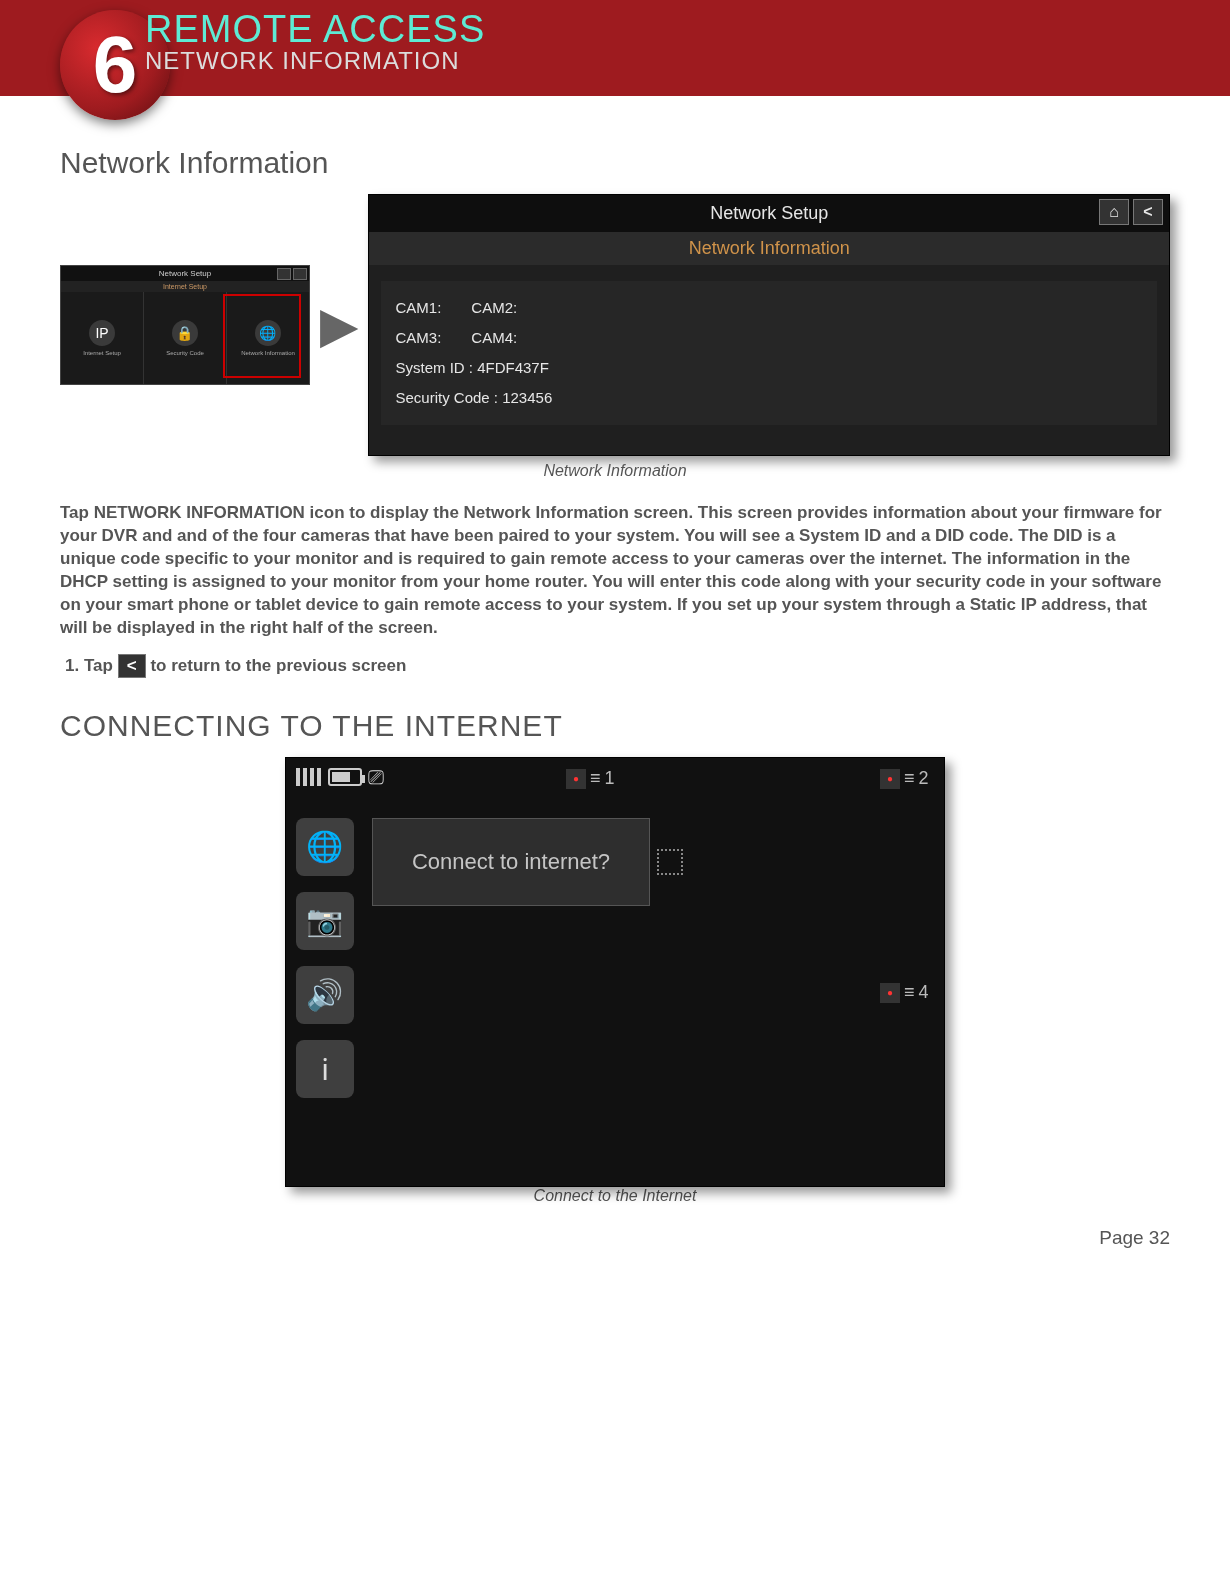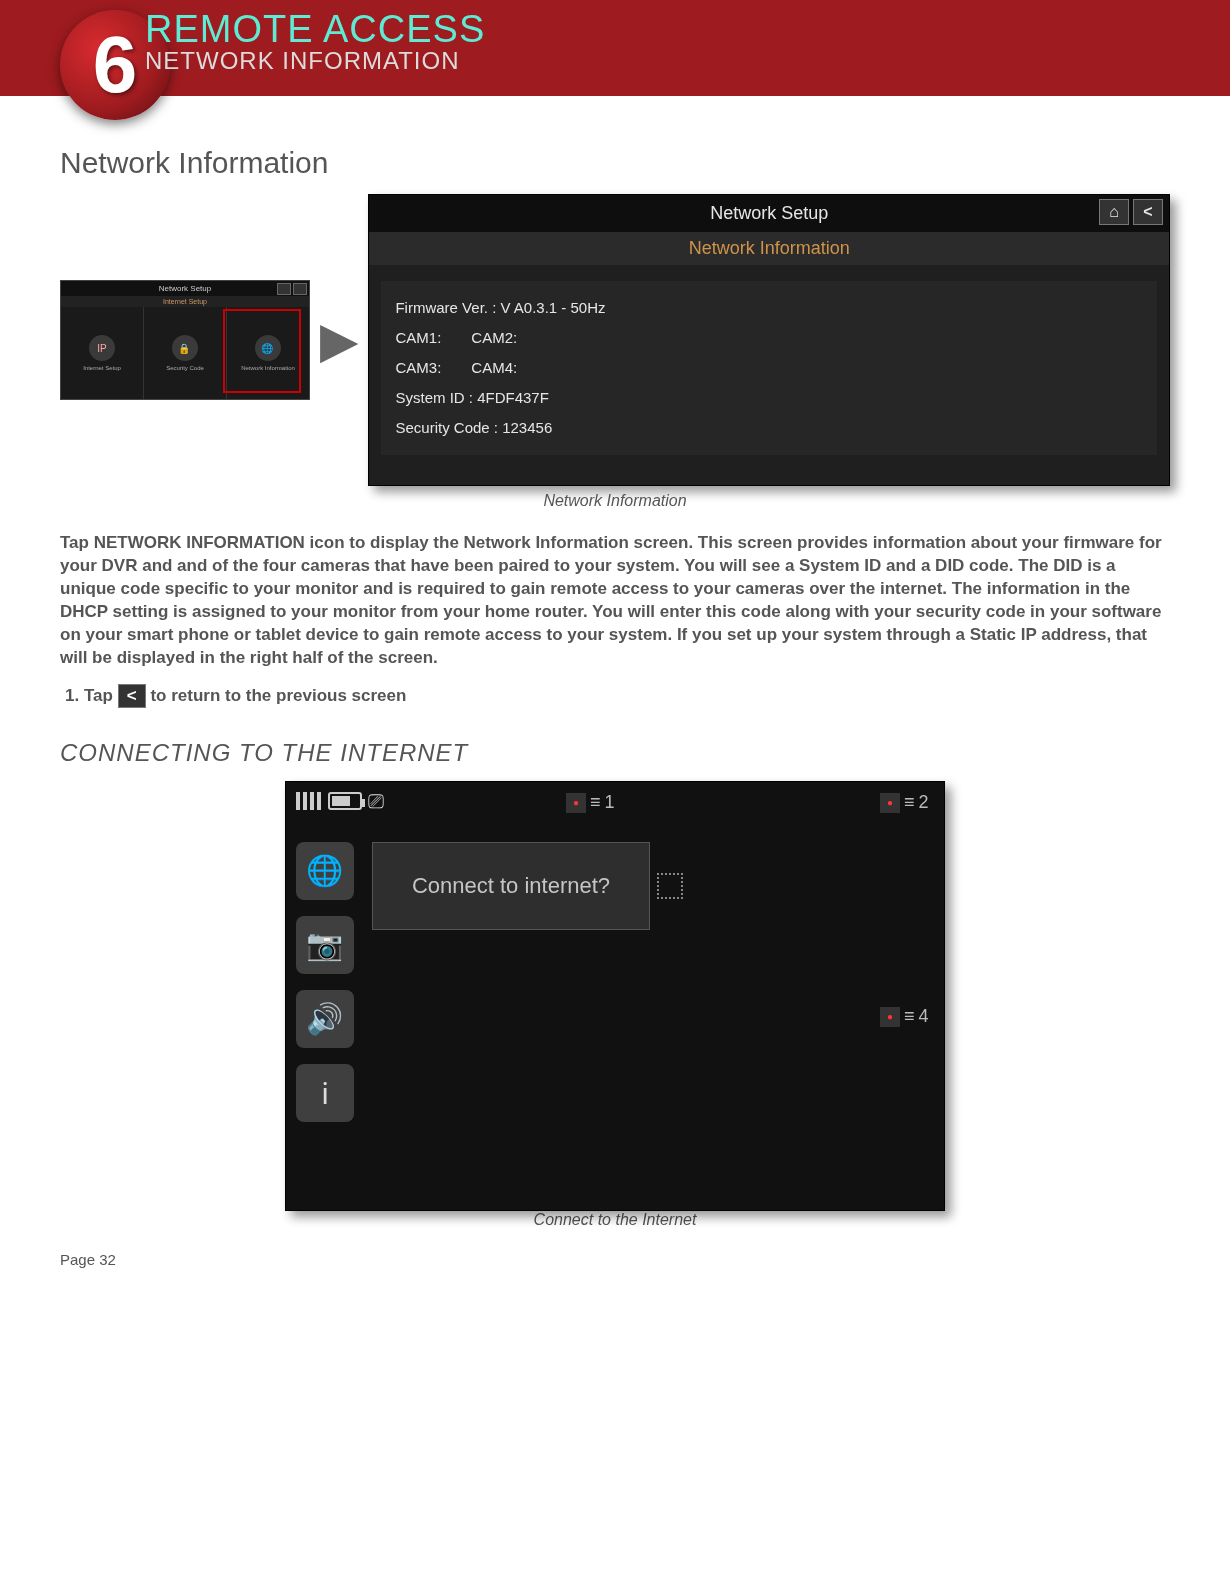--- a/index.html
+++ b/index.html
@@ -12,58 +12,58 @@
   .header-titles .t2 { color: #dcdcdc; font-size: 24px; font-weight: 500; letter-spacing: 1px; margin-top: -4px; }
   .content { padding: 50px 60px 20px 60px; }
   .section-title { font-size: 30px; color: #555; margin-bottom: 14px; }
   .figrow { display: flex; align-items: center; gap: 10px; margin-bottom: 6px; }
   .thumb { width: 250px; height: 120px; background: #1a1a1a; border: 1px solid #444; position: relative; display: flex; flex-direction: column; }
   .thumb-top { background: #111; color: #ccc; font-size: 8px; text-align: center; padding: 3px 0; }
   .thumb-top2 { background: #222; color: #c96; font-size: 7px; text-align: center; padding: 2px 0; }
   .thumb-icons { flex: 1; display: flex; }
   .thumb-cell { flex:1; display:flex; flex-direction:column; align-items:center; justify-content:center; gap:4px; border-right:1px solid #333;}
   .thumb-cell:last-child{border-right:none;}
-  .thumb-cell .mini-ic{width:26px;height:26px;border-radius:50%;background:#3a3a3a;display:flex;align-items:center;justify-content:center;font-size:10px;color:#fca5a5;}
+  .thumb-cell .mini-ic{width:26px;height:26px;border-radius:50%;background:#3a3a3a;display:flex;align-items:center;justify-content:center;font-size:14px;color:#ffffff;}
   .thumb-cell .mini-lbl{font-size:6px;color:#aaa;}
   .thumb-corner{position:absolute;top:2px;right:2px;display:flex;gap:2px;}
   .thumb-corner span{width:14px;height:12px;background:#333;border:1px solid #666;}
   .red-box { position:absolute; right:8px; top:28px; width:78px; height:84px; border:2px solid #c00; }
   .arrow-right { font-size: 50px; color: #666; }
   .main-screen { flex:1; background:#1f1f1f; border:1px solid #000; box-shadow: 6px 6px 10px rgba(0,0,0,0.4); color:#e6e6e6; font-size:15px; }
   .ms-title { background:#0e0e0e; text-align:center; padding:8px 0; font-size:18px; position:relative; }
   .ms-title .corner-btns{position:absolute;right:6px;top:4px;display:flex;gap:4px;}
   .ms-title .corner-btns span{width:30px;height:26px;background:#333;border:1px solid #777;display:flex;align-items:center;justify-content:center;font-size:16px;font-weight:bold;}
   .ms-sub { background:#2b2b2b; text-align:center; padding:6px 0; color:#d0934a; font-size:18px; }
   .ms-body { display:flex; padding:16px 12px 30px 12px; gap:8px; }
   .ms-col { flex:1; background:#262626; padding:12px 14px; line-height:2.0; font-size:15px; }
   .ms-col .row{display:flex;gap:30px;}
   .figcap { text-align:center; font-style: italic; color:#555; font-size:16px; margin-bottom:22px; }
   .bodytext { color:#555; font-weight:bold; font-size:17px; line-height:1.35; margin-bottom:12px; }
   ol.steps { color:#555; font-weight:bold; font-size:17px; padding-left:24px; margin-bottom:30px; }
   ol.steps li { line-height:1.6; }
   .inline-ic { display:inline-block; width:28px; height:24px; background:#333; border:1px solid #777; vertical-align:middle; text-align:center; color:#fff; font-weight:bold; line-height:22px; }
-  .section-title2 { font-size:24px; color:#555; letter-spacing:1px; margin-bottom:14px;font-style:italic; }
+  .section-title2 { font-size:30px; color:#555; letter-spacing:1px; margin-bottom:14px; }
   .connect-fig { width:660px; margin:0 auto; background:#111; border:1px solid #000; box-shadow: 6px 6px 10px rgba(0,0,0,0.4); position:relative; height:430px; }
   .connect-fig .status-strip{position:absolute;top:8px;left:10px;display:flex;gap:6px;align-items:center;color:#ddd;}
   .status-strip .bat{width:34px;height:18px;border:2px solid #ccc;border-radius:3px;position:relative;}
   .status-strip .bat::after{content:"";position:absolute;right:-5px;top:5px;width:4px;height:8px;background:#ccc;}
   .status-strip .bat .fill{position:absolute;left:2px;top:2px;bottom:2px;width:60%;background:#ccc;}
   .status-strip .sig{width:26px;height:18px;background:repeating-linear-gradient(90deg,#ccc 0 4px,transparent 4px 7px);}
   .status-strip .net{font-size:20px;}
   .connect-fig .cam-badge{position:absolute;width:50px;height:30px;display:flex;align-items:center;gap:4px;color:#bbb;font-size:18px;}
   .cam-badge .rec{width:20px;height:20px;background:#333;color:#f33;font-size:7px;display:flex;flex-direction:column;align-items:center;justify-content:center;line-height:1;}
   .cam-badge .rec::before{content:"●";color:#f33;font-size:10px;}
   .cb1{top:6px;left:280px;} .cb2{top:6px;right:14px;} .cb4{top:220px;right:14px;}
   .side-icons{position:absolute;left:10px;top:60px;display:flex;flex-direction:column;gap:16px;}
   .side-icons .sic{width:58px;height:58px;background:#3f3f3f;border-radius:8px;display:flex;align-items:center;justify-content:center;color:#ddd;font-size:30px;}
   .popup{position:absolute;left:86px;top:60px;width:278px;background:#2e2e2e;border:1px solid #555;}
   .popup .opt{padding:30px 10px;text-align:center;color:#c5c5c5;font-size:22px;border-bottom:1px solid #555;position:relative;}
   .popup .opt:last-child{border-bottom:none;}
   .popup .opt .chk{position:absolute;right:-34px;top:50%;transform:translateY(-50%);width:26px;height:26px;border:2px dotted #888;}
-  .page-foot{ text-align:left; color:#555; font-size:15px; margin-top:10px; }
+  .page-foot{ text-align:right; color:#555; font-size:19px; margin-top:10px; }
 </style>
 </head>
 <body>
 
 <div class="header-bar">
   <div class="chapter-badge">
     <span class="num">6</span>
   </div>
   <div class="header-titles">
     <div class="t1">REMOTE ACCESS</div>
@@ -104,21 +104,20 @@
       <div class="ms-title">
         <span>Network Setup</span>
         <div class="corner-btns">
           <span>⌂</span>
           <span>&lt;</span>
         </div>
       </div>
       <div class="ms-sub">Network Information</div>
       <div class="ms-body">
         <div class="ms-col">
-          <div>Firmware Ver. : V A0.3.1 - 50Hz</div>
           <div class="row">
               <span>CAM1:</span>
               <span>CAM2:</span>
             </div>
           <div class="row">
               <span>CAM3:</span>
               <span>CAM4:</span>
             </div>
           <div>System ID : 4FDF437F</div>
           <div>Security Code : 123456</div>

